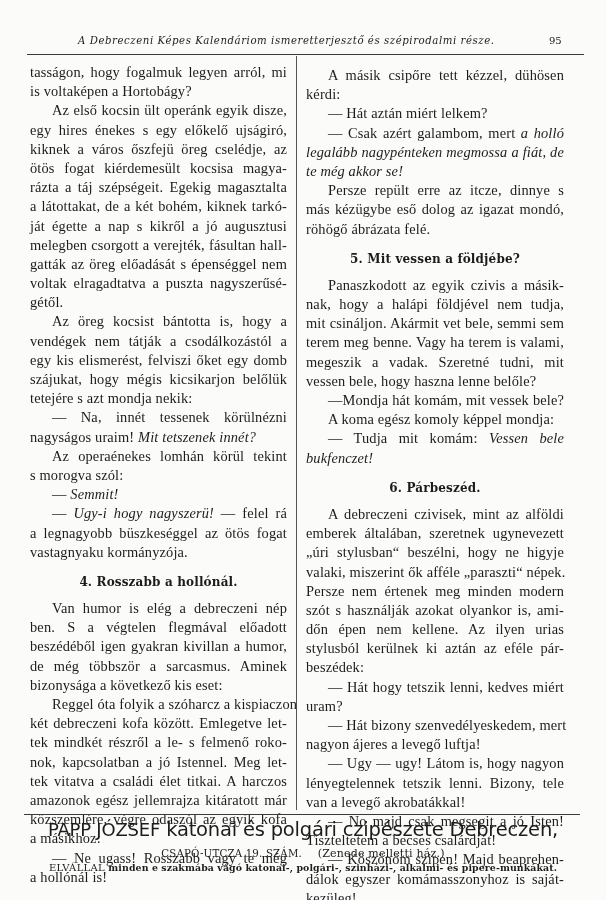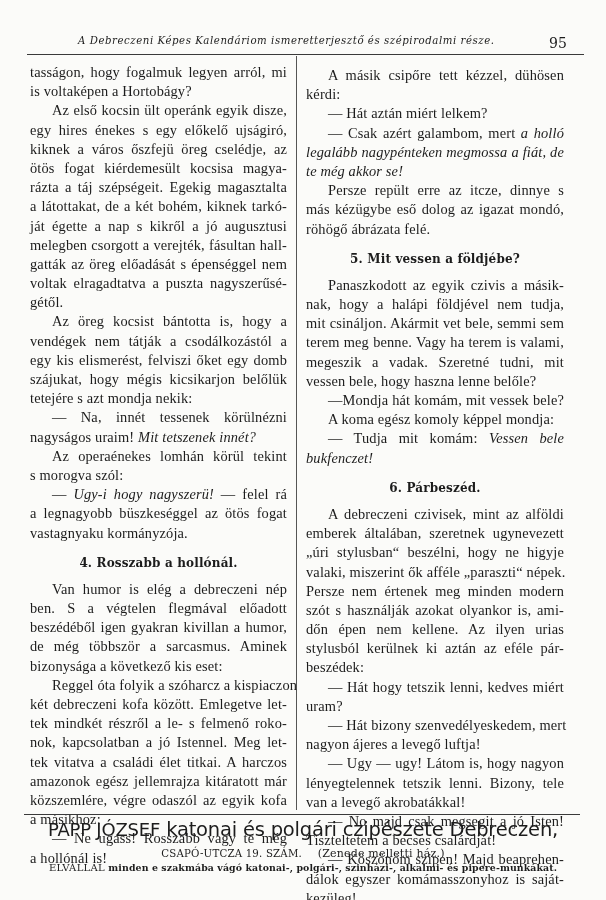--- a/index.html
+++ b/index.html
@@ -24,21 +24,21 @@
       font-style: italic;
       font-size: 10.2px;
       letter-spacing: 0.55px;
       white-space: nowrap;
     }
     .page-number {
       position: absolute;
       left: 549px;
       top: 35px;
       font-family: "DejaVu Serif", serif;
-      font-size: 14px;
+      font-size: 10px;
     }
     .head-rule {
       position: absolute;
       left: 27px;
       top: 54px;
       width: 557px;
       height: 0;
       border-top: 1.6px solid #3a3a3a;
     }
     .col-divider {
@@ -157,20 +157,21 @@
   <span class="line last">gétől.</span>
   <span class="line ind">Az öreg kocsist bántotta is, hogy a</span>
   <span class="line">vendégek nem tátják a csodálkozástól a</span>
   <span class="line">egy kis elismerést, felviszi őket egy domb</span>
   <span class="line">szájukat, hogy mégis kicsikarjon belőlük</span>
   <span class="line last">tetejére s azt mondja nekik:</span>
   <span class="line ind">— Na, innét tessenek körülnézni</span>
   <span class="line last"><span>nagyságos uraim!</span> <span class="it">Mit tetszenek innét?</span></span>
   <span class="line ind">Az operaénekes lomhán körül tekint</span>
   <span class="line last">s morogva szól:</span>
+  <span class="line ind last"><span>— </span><span class="it">Semmit!</span></span>
   <span class="line ind"><span>— </span><span class="it">Ugy-i hogy nagyszerü!</span><span> — felel rá</span></span>
   <span class="line">a legnagyobb büszkeséggel az ötös fogat</span>
   <span class="line last">vastagnyaku kormányzója.</span>
 
   <span class="section-title">4. Rosszabb a hollónál.</span>
   <span class="line ind">Van humor is elég a debreczeni nép</span>
   <span class="line">ben. S a végtelen flegmával előadott</span>
   <span class="line">beszédéből igen gyakran kivillan a humor,</span>
   <span class="line">de még többször a sarcasmus. Aminek</span>
   <span class="line last">bizonysága a következő kis eset:</span>

